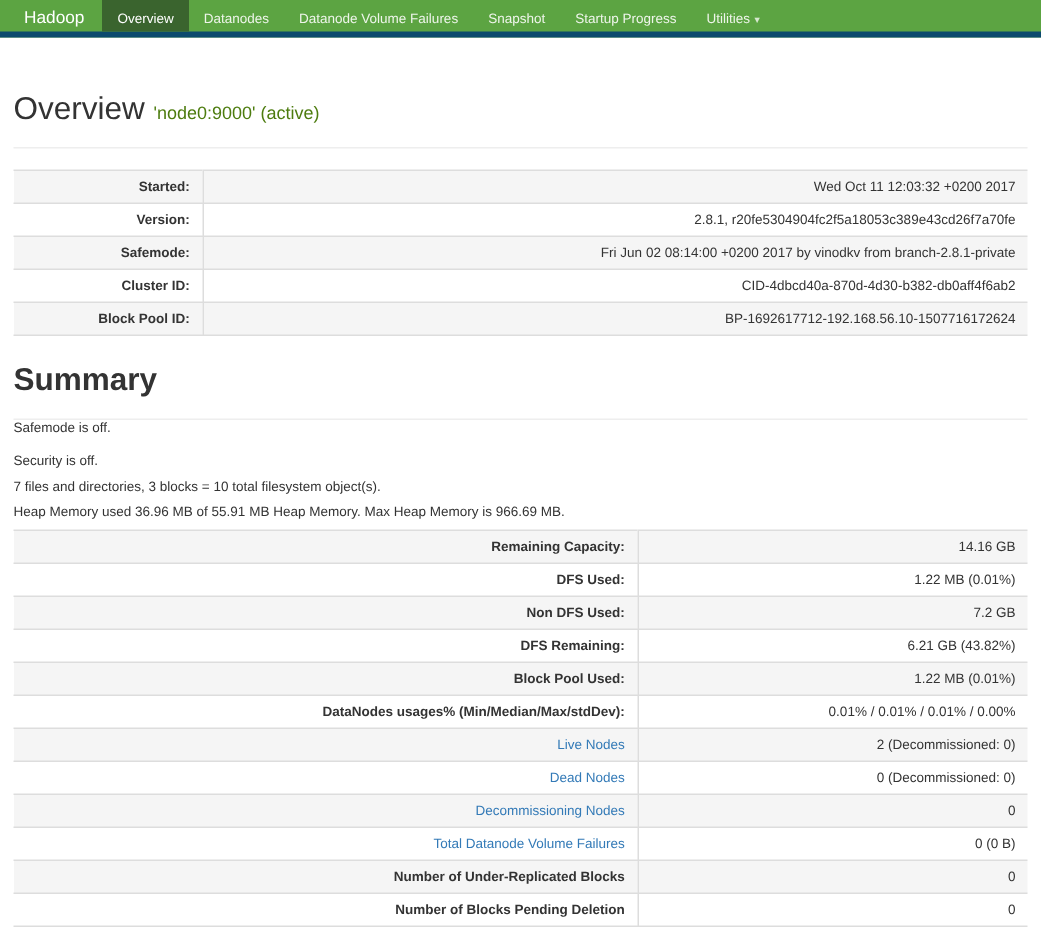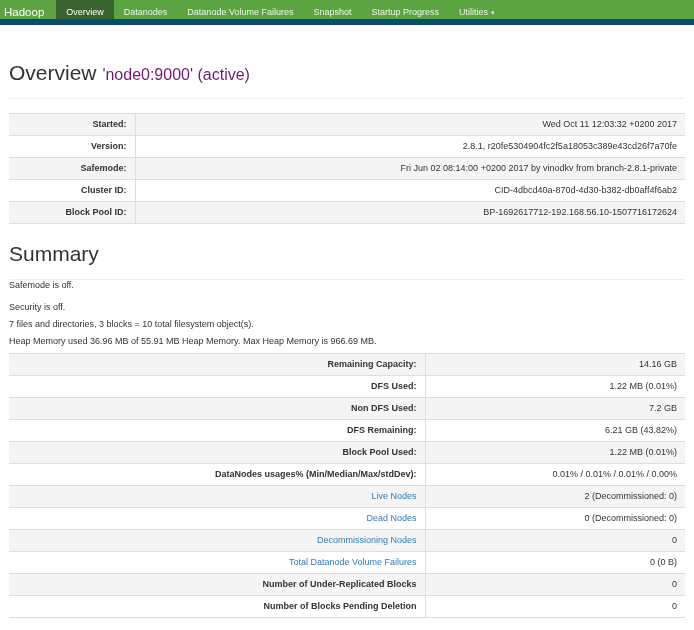--- a/index.html
+++ b/index.html
@@ -6,43 +6,43 @@
   html, body { margin: 0; padding: 0; }
   body {
     width: 694px; height: 630px; overflow: hidden;
     background: #ffffff; color: #333;
     font-family: "Liberation Sans", sans-serif;
   }
 
   
   .navbar {
     height: 25px; background: #5ca442;
-    border-bottom: 6px solid #0c4a6e;
+    border-bottom: 4px solid #0c4a6e;
     display: flex; align-items: stretch;
-    padding-left: 0; white-space: nowrap;
+    padding-left: 12px; white-space: nowrap;
   }
   .navbar-brand {
     color: #fff; font-size: 11.5px; line-height: 25px;
     padding: 0 12px 0 4px; text-decoration: none; cursor: pointer;
   }
   .nav-item {
     color: #eef5ea; font-size: 9px; line-height: 25px;
     padding: 0 10px; text-decoration: none; cursor: pointer;
   }
   .nav-item.active { background: #3a642e; color: #ffffff; }
   .caret { font-size: 7px; margin-left: 3px; color: #d7e8cf; }
 
   
   .container { padding: 0 9px; }
   h1 {
     font-size: 21px; font-weight: normal; color: #333;
     margin: 36px 0 0 0; line-height: 1.15;
   }
-  h1.second { margin-top: 18px; }
-  h1 .subtitle { font-size: 16px; color: #701a75; }
+  h1.second { margin-top: 18px; font-weight: bold; }
+  h1 .subtitle { font-size: 12px; color: #4d7c0f; }
   hr.rule { border: none; border-top: 1px solid #eeeeee; margin: 13px 0 0 0; }
 
   p.stat { font-size: 9px; margin: 0 0 6px 0; line-height: 11px; color: #333; }
   p.stat.first { margin-top: 11px; }
 
   table.kv {
     width: 100%; border-collapse: collapse; table-layout: fixed;
     margin-top: 14px; font-size: 9px; border-top: 1px solid #ddd;
     background: #fff;
   }

